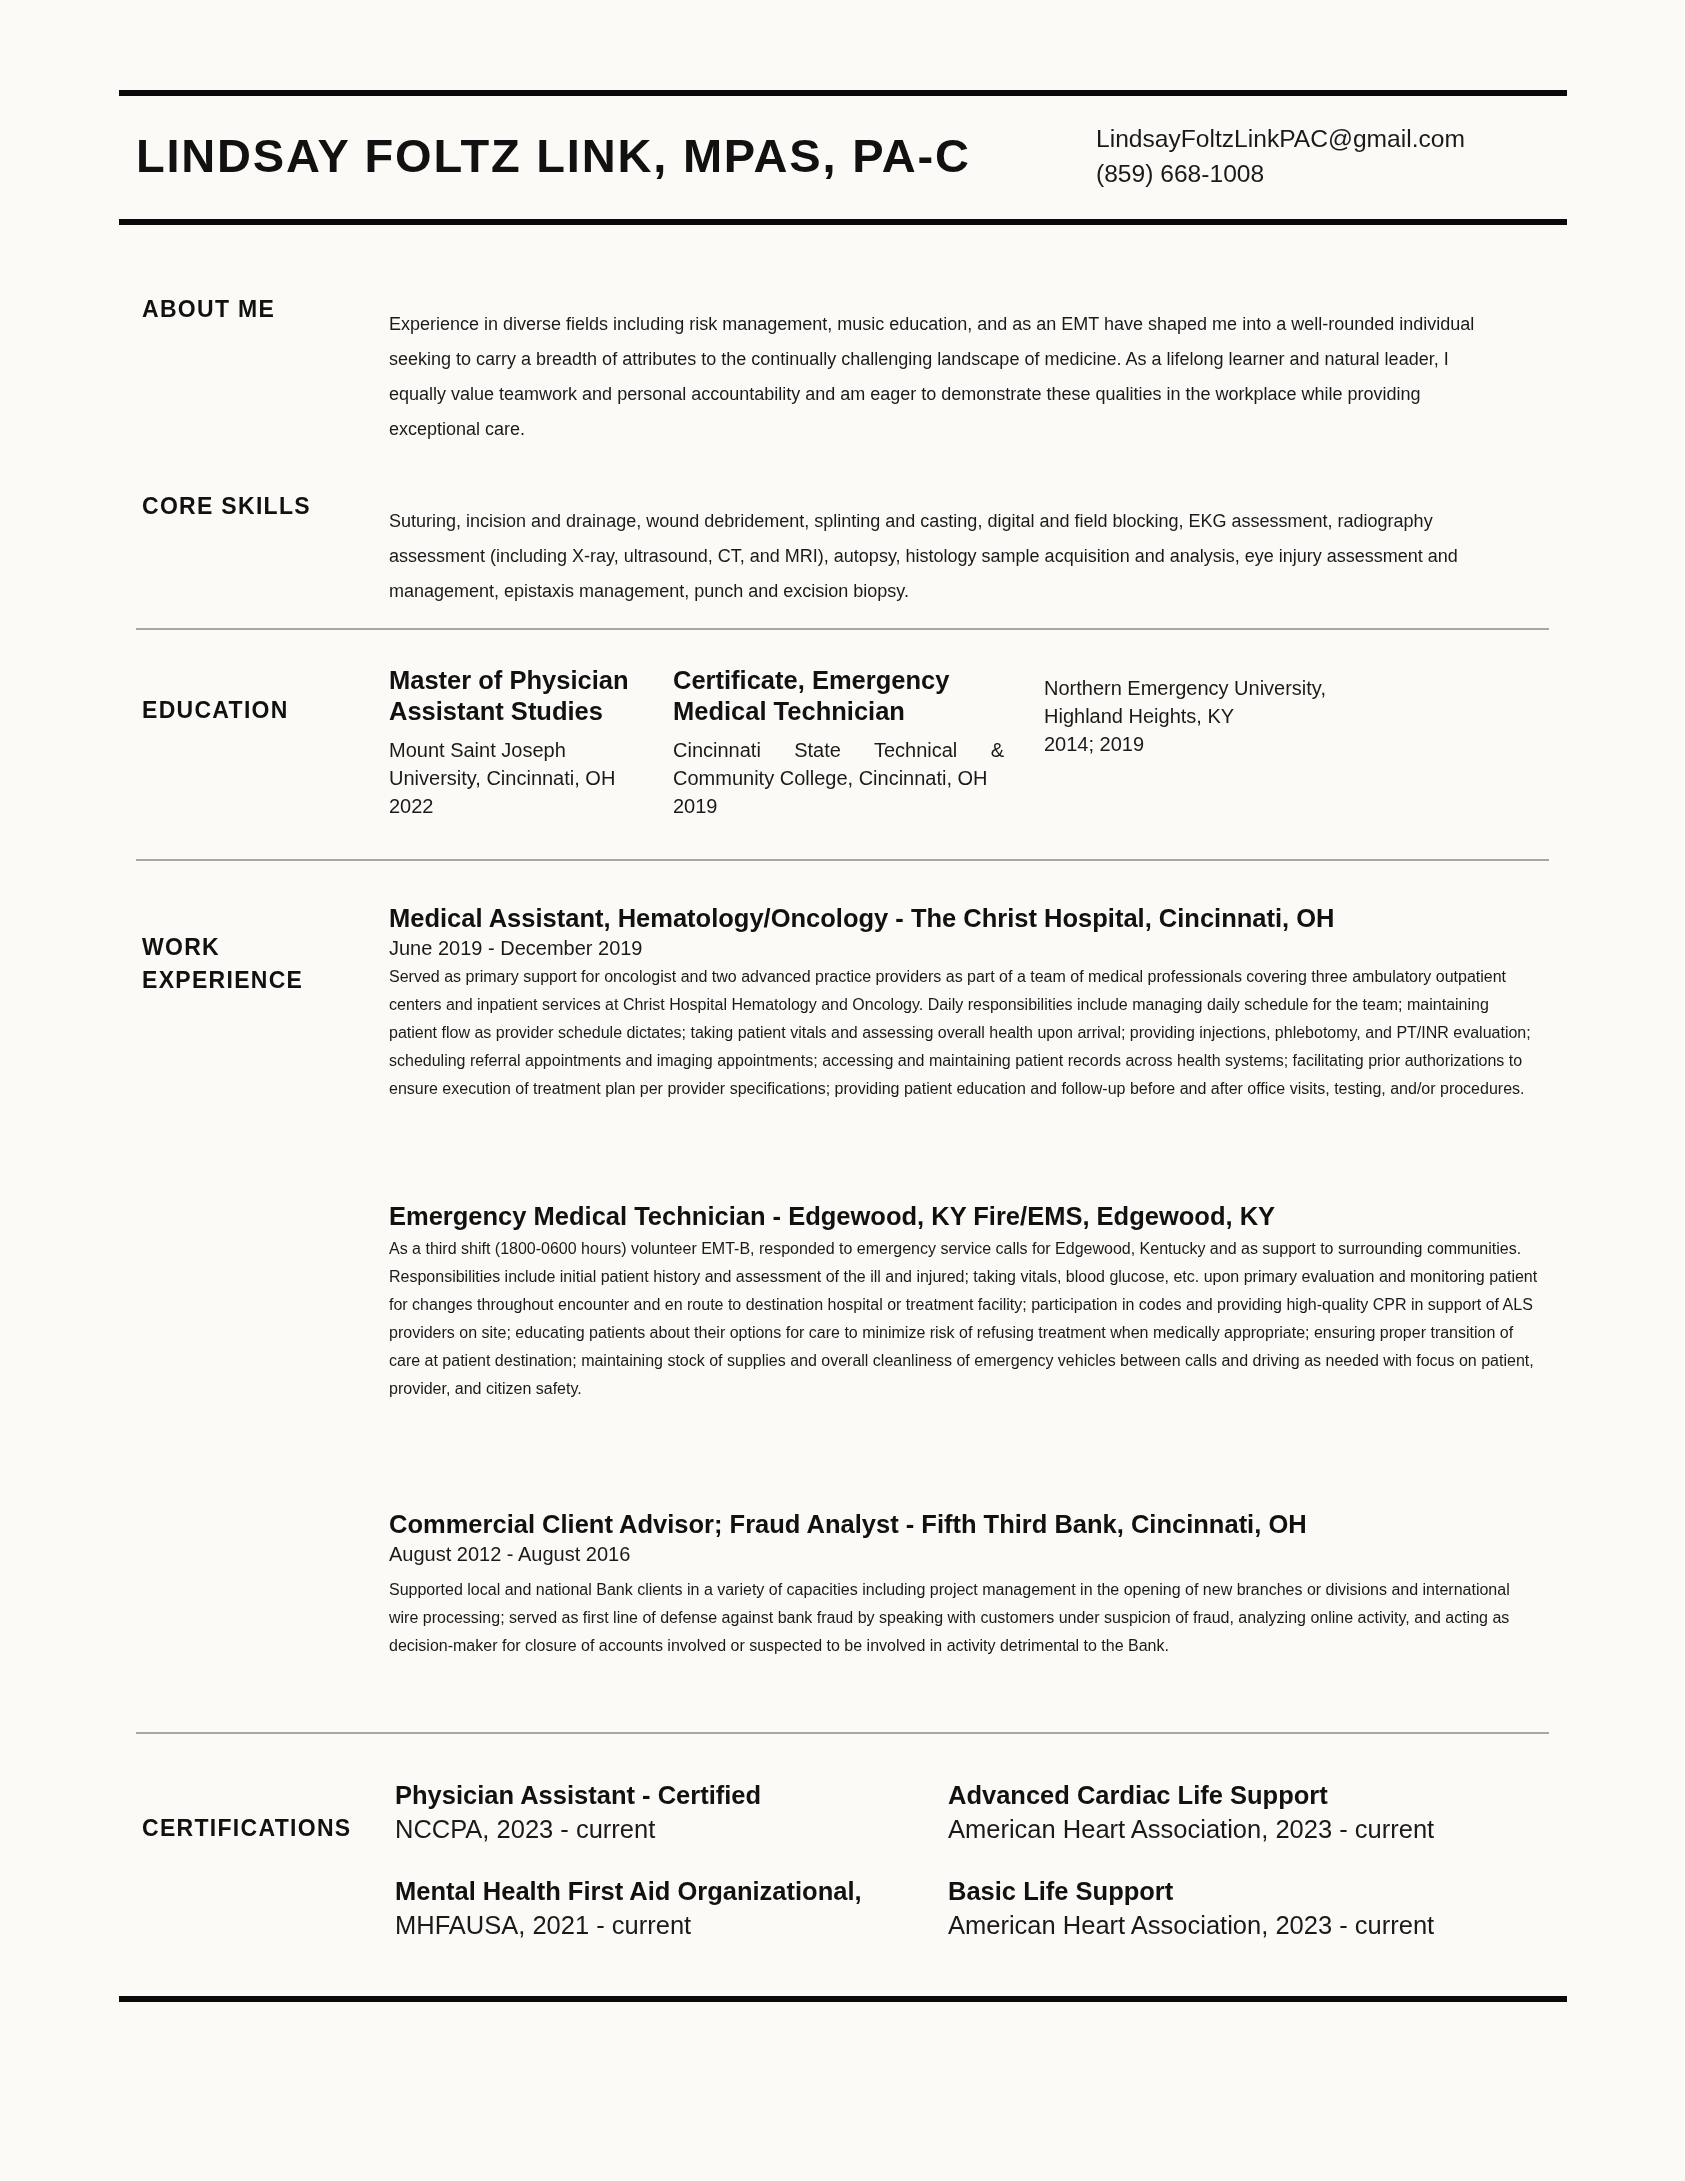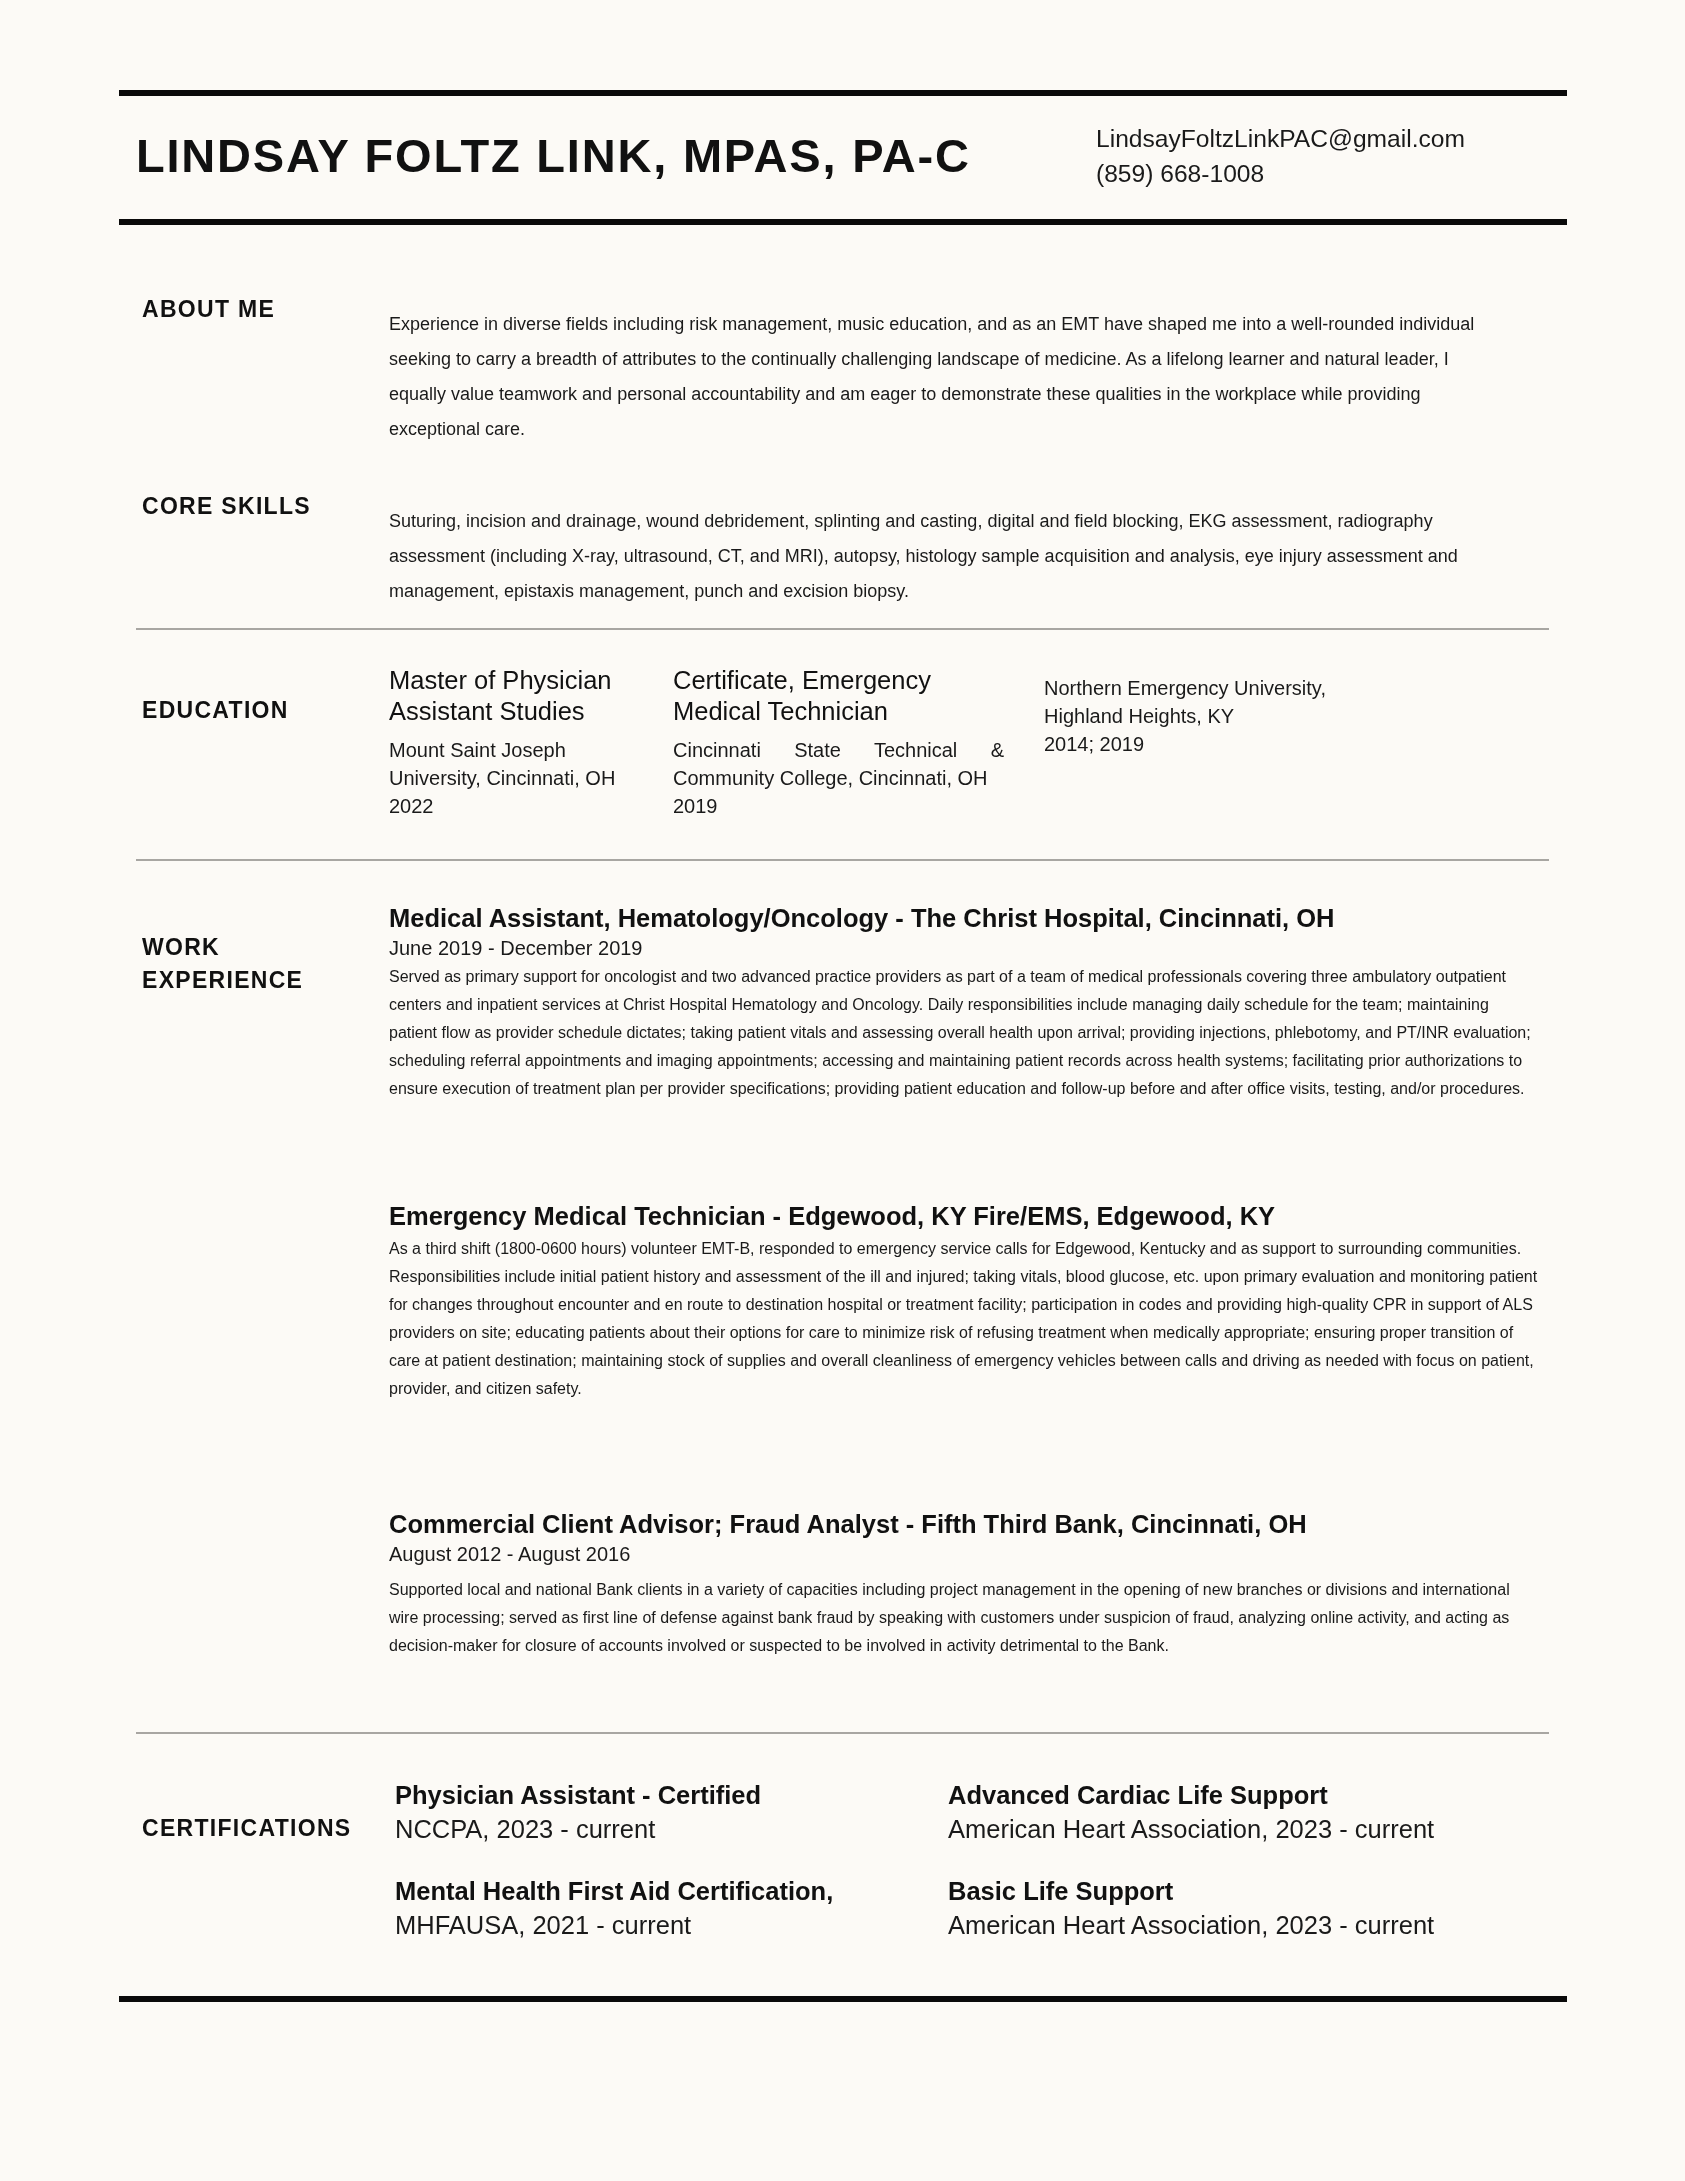--- a/index.html
+++ b/index.html
@@ -28,21 +28,21 @@
     font-size: 23px; font-weight: bold; letter-spacing: 1.3px;
     line-height: 33px;
     margin-top: 28px;
   }
   .para {
     position: absolute; left: 389px; width: 1088px;
     font-size: 18px; line-height: 35px; color: #1a1a1a; margin-top: 44px;
   }
 
   .edu-col { position: absolute; top: 665px; }
-  .edu-title { font-size: 25.5px; font-weight: normal; line-height: 31px; }
+  .edu-title { font-size: 25.5px; font-weight: bold; line-height: 31px; }
   .edu-detail { font-size: 20px; line-height: 28px; margin-top: 8.8px; color: #1a1a1a; }
   .justify { text-align: justify; text-align-last: left; }
 
   .job { position: absolute; left: 389px; width: 1150px; }
   .job-title { font-size: 25.5px; font-weight: bold; line-height: 33px; white-space: nowrap; }
   .job-dates { font-size: 20px; line-height: 26px; color: #1a1a1a; }
   .job-desc { font-size: 16px; line-height: 28px; color: #1a1a1a; margin-top: 1.8px; }
 
   .cert { position: absolute; }
   .cert-title { font-size: 25.5px; font-weight: bold; line-height: 33px; white-space: nowrap; }
@@ -123,21 +123,21 @@
 
 <div class="cert" style="left:395px; top:1779px;">
   <div class="cert-title">Physician Assistant - Certified</div>
   <div class="cert-detail">NCCPA, 2023 - current</div>
 </div>
 <div class="cert" style="left:948px; top:1779px;">
   <div class="cert-title">Advanced Cardiac Life Support</div>
   <div class="cert-detail">American Heart Association, 2023 - current</div>
 </div>
 <div class="cert" style="left:395px; top:1875px;">
-  <div class="cert-title">Mental Health First Aid Certification,</div>
+  <div class="cert-title">Mental Health First Aid Organizational,</div>
   <div class="cert-detail">MHFAUSA, 2021 - current</div>
 </div>
 <div class="cert" style="left:948px; top:1875px;">
   <div class="cert-title">Basic Life Support</div>
   <div class="cert-detail">American Heart Association, 2023 - current</div>
 </div>
 
 <div class="rule-thick" style="top:1996px;"></div>
 
 

